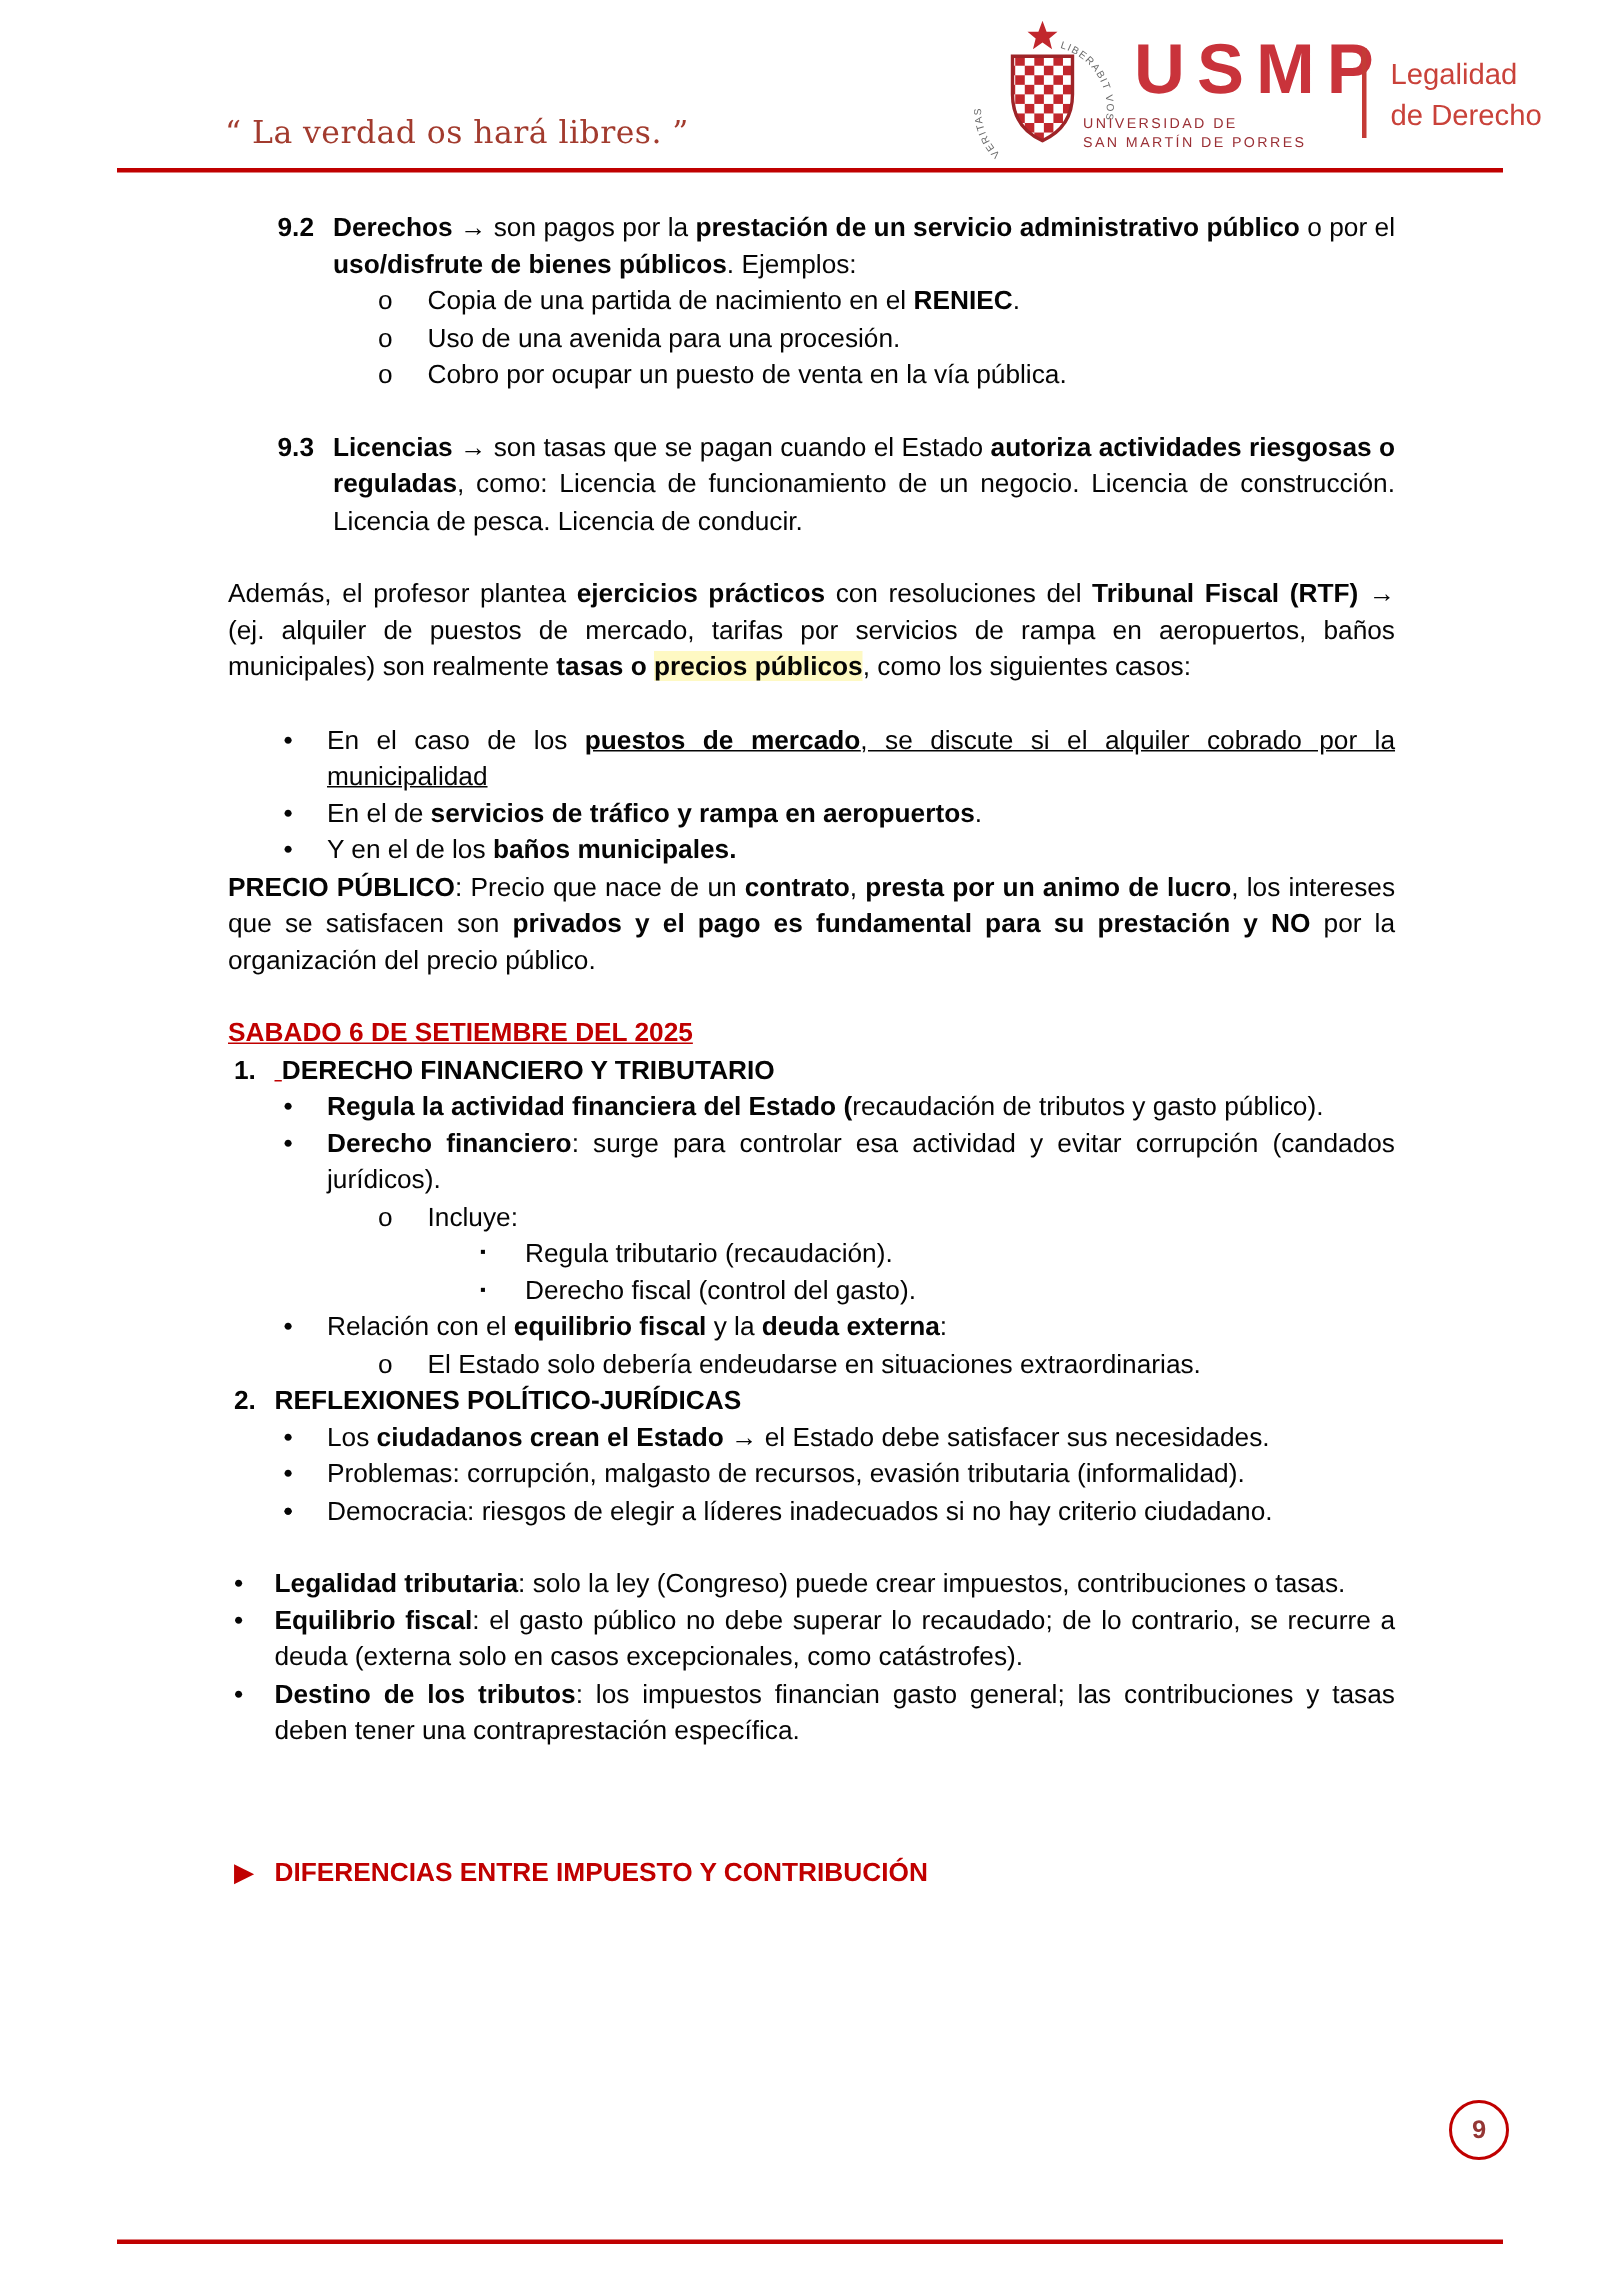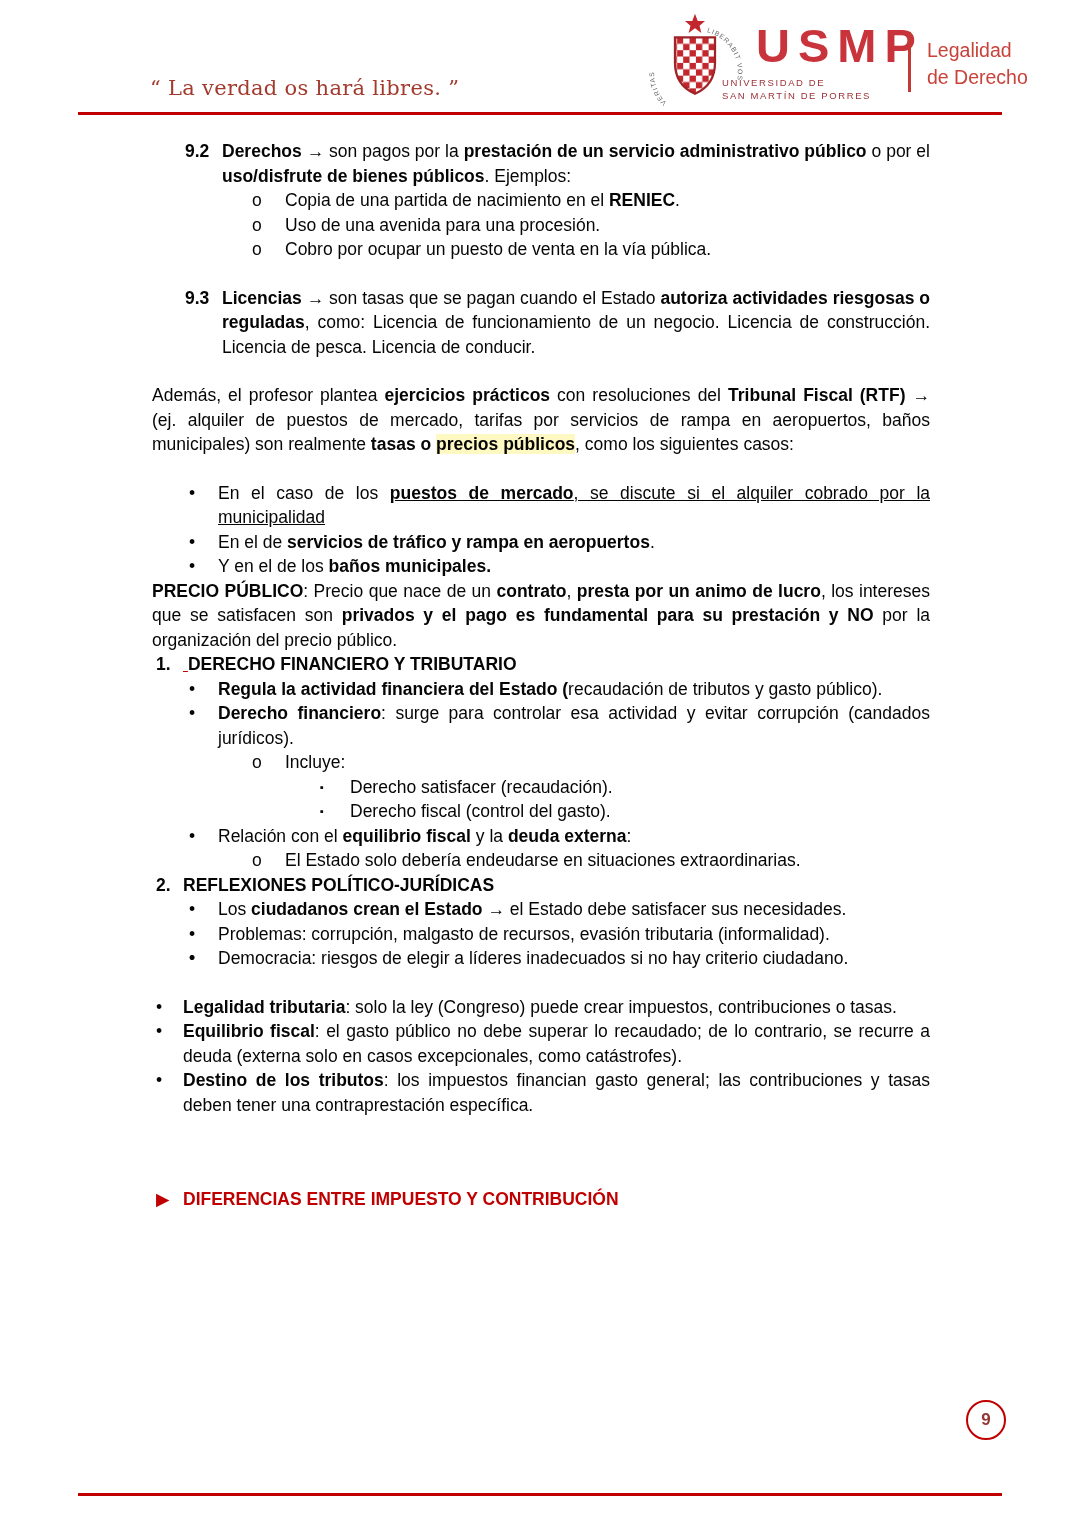--- a/index.html
+++ b/index.html
@@ -101,25 +101,26 @@
       <div class="block i2 wm"><span class="marker b">9.2</span><span class="content"><span class="b">Derechos</span><span> → son pagos por la </span><span class="b">prestación de un servicio administrativo público</span><span> o por el </span><span class="b">uso/disfrute de bienes públicos</span><span>. Ejemplos:</span></span></div>
       <div class="block i3"><span class="marker">o</span><span class="content"><span>Copia de una partida de nacimiento en el </span><span class="b">RENIEC</span><span>.</span></span></div>
       <div class="block i3"><span class="marker">o</span><span class="content"><span>Uso de una avenida para una procesión.</span></span></div>
       <div class="block i3"><span class="marker">o</span><span class="content"><span>Cobro por ocupar un puesto de venta en la vía pública.</span></span></div>
       <div class="block i2 wm g1"><span class="marker b">9.3</span><span class="content"><span class="b">Licencias</span><span> → son tasas que se pagan cuando el Estado </span><span class="b">autoriza actividades riesgosas o reguladas</span><span>, como: Licencia de funcionamiento de un negocio. Licencia de construcción. Licencia de pesca. Licencia de conducir.</span></span></div>
       <div class="block i0 g1"><span class="content"><span>Además, el profesor plantea </span><span class="b">ejercicios prácticos</span><span> con resoluciones del </span><span class="b">Tribunal Fiscal (RTF) →</span><span> (ej. alquiler de puestos de mercado, tarifas por servicios de rampa en aeropuertos, baños municipales) son realmente </span><span class="b">tasas o </span><span class="b hl">precios públicos</span><span>, como los siguientes casos:</span></span></div>
       <div class="block i2 g1"><span class="marker">•</span><span class="content"><span>En el caso de los </span><span class="b u">puestos de mercado</span><span class="u">, se discute si el alquiler cobrado por la municipalidad</span></span></div>
       <div class="block i2"><span class="marker">•</span><span class="content"><span>En el de </span><span class="b">servicios de tráfico y rampa en aeropuertos</span><span>.</span></span></div>
       <div class="block i2"><span class="marker">•</span><span class="content"><span>Y en el de los </span><span class="b">baños municipales.</span></span></div>
       <div class="block i0"><span class="content"><span class="b">PRECIO PÚBLICO</span><span>: Precio que nace de un </span><span class="b">contrato</span><span>, </span><span class="b">presta por un animo de lucro</span><span>, los intereses que se satisfacen son </span><span class="b">privados y el pago es fundamental para su prestación y NO</span><span> por la organización del precio público.</span></span></div>
+      <div class="block i0 g1"><span class="content"><span class="b u red">SABADO 6 DE SETIEMBRE DEL 2025</span></span></div>
       <div class="block i1"><span class="marker b">1.</span><span class="content"><span class="u red">&nbsp;</span><span class="b">DERECHO FINANCIERO Y TRIBUTARIO</span></span></div>
       <div class="block i2"><span class="marker">•</span><span class="content"><span class="b">Regula la actividad financiera del Estado (</span><span>recaudación de tributos y gasto público).</span></span></div>
       <div class="block i2"><span class="marker">•</span><span class="content"><span class="b">Derecho financiero</span><span>: surge para controlar esa actividad y evitar corrupción (candados jurídicos).</span></span></div>
       <div class="block i3"><span class="marker">o</span><span class="content"><span>Incluye:</span></span></div>
-      <div class="block i4"><span class="marker sm">▪</span><span class="content"><span>Derecho satisfacer (recaudación).</span></span></div>
+      <div class="block i4"><span class="marker sm">▪</span><span class="content"><span>Regula tributario (recaudación).</span></span></div>
       <div class="block i4"><span class="marker sm">▪</span><span class="content"><span>Derecho fiscal (control del gasto).</span></span></div>
       <div class="block i2"><span class="marker">•</span><span class="content"><span>Relación con el </span><span class="b">equilibrio fiscal</span><span> y la </span><span class="b">deuda externa</span><span>:</span></span></div>
       <div class="block i3"><span class="marker">o</span><span class="content"><span>El Estado solo debería endeudarse en situaciones extraordinarias.</span></span></div>
       <div class="block i1"><span class="marker b">2.</span><span class="content"><span class="b">REFLEXIONES POLÍTICO-JURÍDICAS</span></span></div>
       <div class="block i2"><span class="marker">•</span><span class="content"><span>Los </span><span class="b">ciudadanos crean el Estado</span><span> → el Estado debe satisfacer sus necesidades.</span></span></div>
       <div class="block i2"><span class="marker">•</span><span class="content"><span>Problemas: corrupción, malgasto de recursos, evasión tributaria (informalidad).</span></span></div>
       <div class="block i2"><span class="marker">•</span></div>
       <div class="block i2"><span class="marker">•</span><span class="content"><span>Democracia: riesgos de elegir a líderes inadecuados si no hay criterio ciudadano.</span></span></div>
       <div class="block i1 g1"><span class="marker">•</span><span class="content"><span class="b">Legalidad tributaria</span><span>: solo la ley (Congreso) puede crear impuestos, contribuciones o tasas.</span></span></div>
       <div class="block i1"><span class="marker">•</span><span class="content"><span class="b">Equilibrio fiscal</span><span>: el gasto público no debe superar lo recaudado; de lo contrario, se recurre a deuda (externa solo en casos excepcionales, como catástrofes).</span></span></div>

